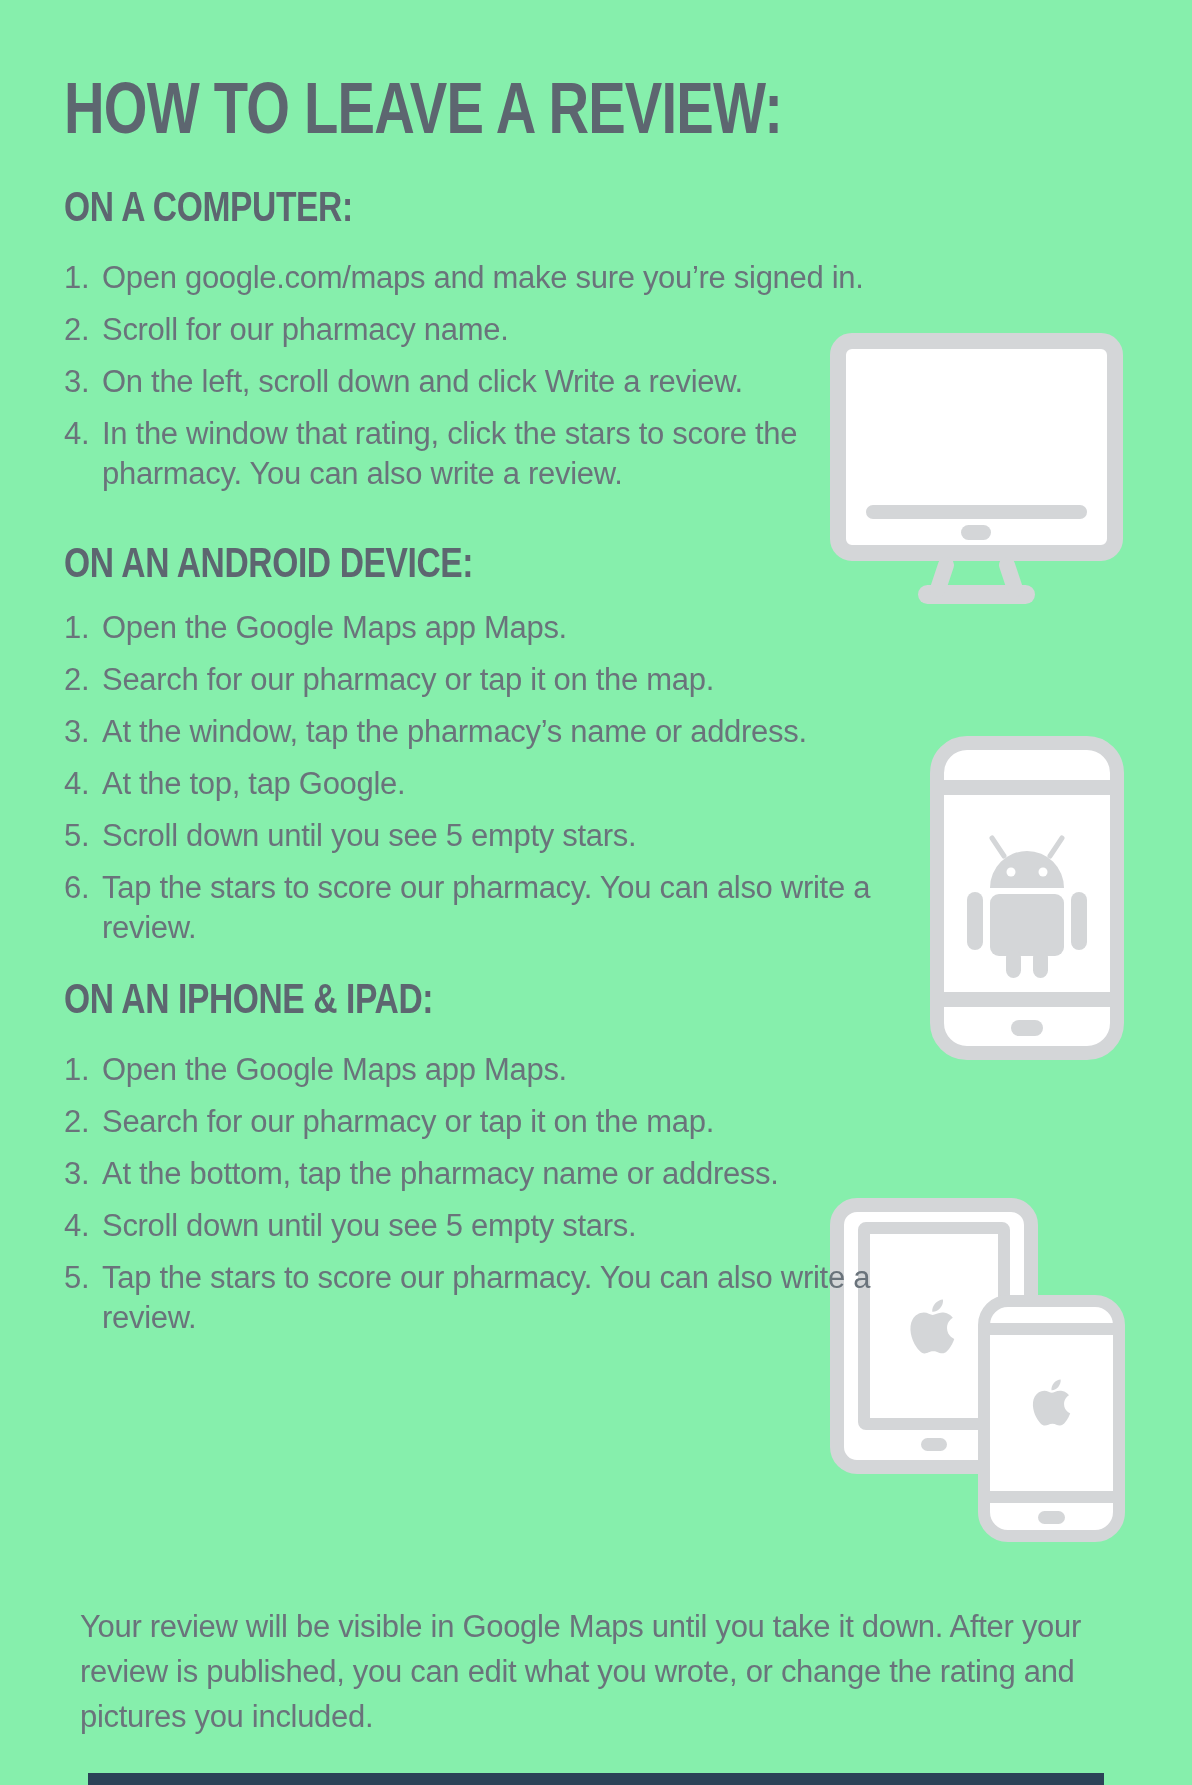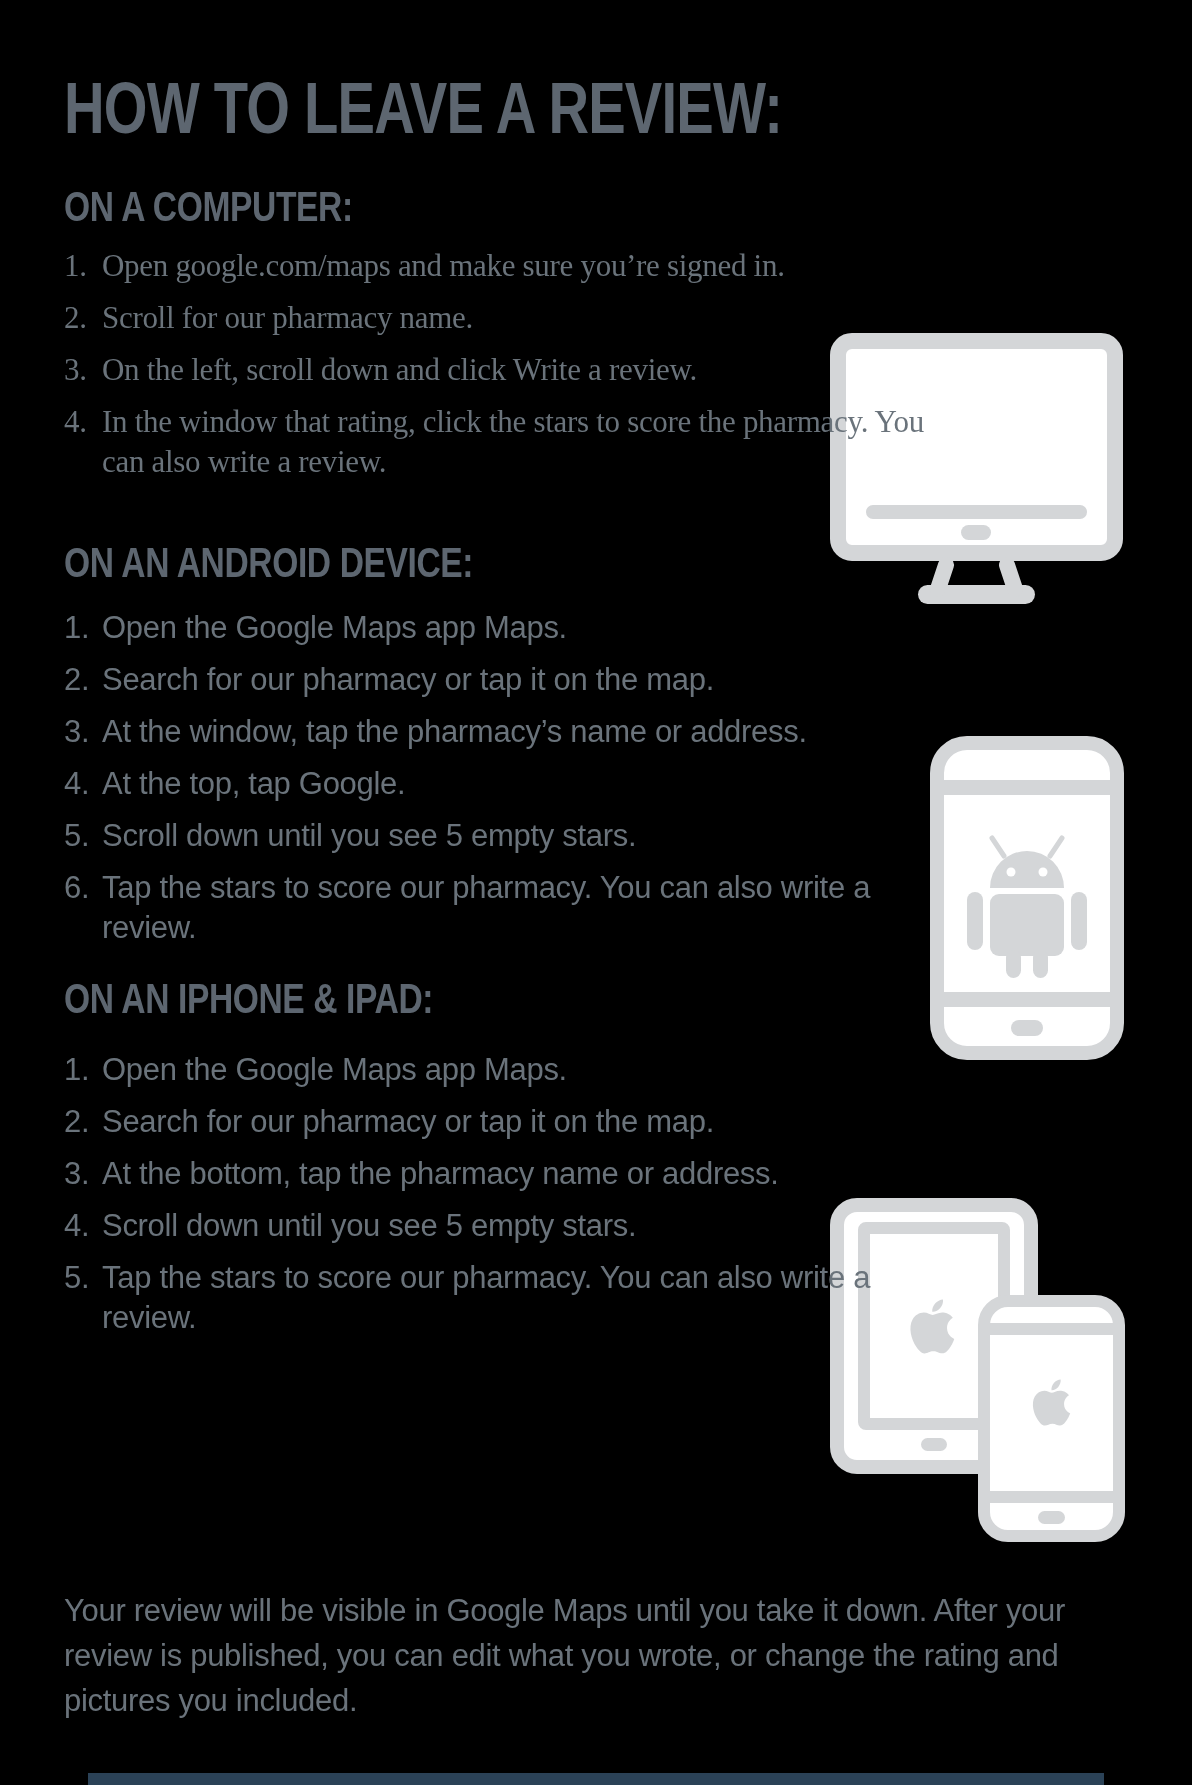--- a/index.html
+++ b/index.html
@@ -1,18 +1,18 @@
 <!DOCTYPE html>
 <html><head>
 <meta charset="utf-8">
 <style>
   html,body { margin:0; padding:0; background:#ffffff; }
   .page {
     position:relative; width:1192px; height:1785px; margin:0 auto;
-    background:#000000; overflow:hidden;
+    background:#86efac; overflow:hidden;
     font-family:"Liberation Sans", sans-serif;
   }
   .page-title {
     position:absolute; left:64px; top:72px; margin:0;
     font-size:72px; font-weight:700; color:#5d6670; line-height:1;
     letter-spacing:-1px; white-space:nowrap;
     transform:scaleX(0.78); transform-origin:0 0;
   }
   .section-heading {
     position:absolute; left:64px; margin:0;
@@ -26,21 +26,21 @@
     counter-reset:s; z-index:2;
   }
   .steps li {
     position:relative; padding-left:38px; margin:0 0 12px 0;
     line-height:40px; counter-increment:s;
   }
   .steps li::before {
     content:counter(s) "."; position:absolute; left:0; top:0;
   }
   .footer-text {
-    position:absolute; left:64px; top:1588px; width:1060px; margin:0;
+    position:absolute; left:64px; top:1588px; width:1060px; margin:16px;
     font-size:31px; line-height:45px; color:#6a737b; letter-spacing:-0.3px;
     z-index:2;
   }
   .icon-wrap { position:absolute; z-index:1; }
   .icon-monitor  { left:830px; top:333px; }
   .icon-android  { left:930px; top:736px; }
   .icon-ipad     { left:830px; top:1198px; }
   .icon-iphone   { left:978px; top:1295px; }
   .bottom-bar {
     position:absolute; left:88px; top:1773px; width:1016px; height:12px;
@@ -48,21 +48,21 @@
   }
 </style>
 </head>
 <body>
 
 <div class="page">
 
   <h1 class="page-title">HOW TO LEAVE A REVIEW:</h1>
 
   <h2 class="section-heading" style="top:186px;">ON A COMPUTER:</h2>
-  <ol class="steps" style="top:246px; width:880px;font-family:Liberation Serif, serif;">
+  <ol class="steps" style="top:258px; width:880px;">
     <li>Open google.com/maps and make sure you’re signed in.</li>
     <li>Scroll for our pharmacy name.</li>
     <li>On the left, scroll down and click Write a review.</li>
     <li>In the window that rating, click the stars to score the pharmacy. You can also write a review.</li>
   </ol>
 
   <h2 class="section-heading" style="top:542px;">ON AN ANDROID DEVICE:</h2>
   <ol class="steps" style="top:608px; width:850px;">
     <li>Open the Google Maps app Maps.</li>
     <li>Search for our pharmacy or tap it on the map.</li>

